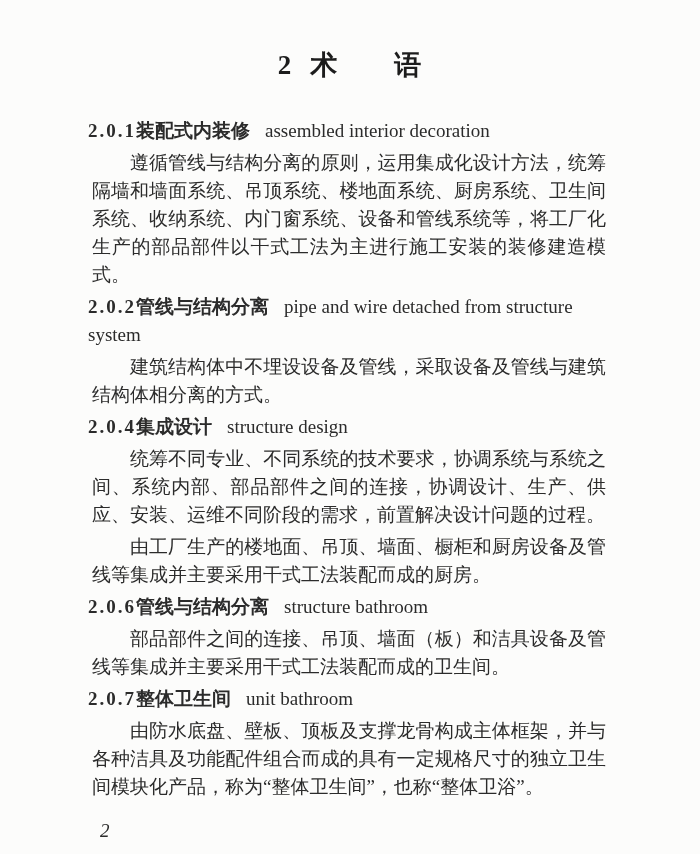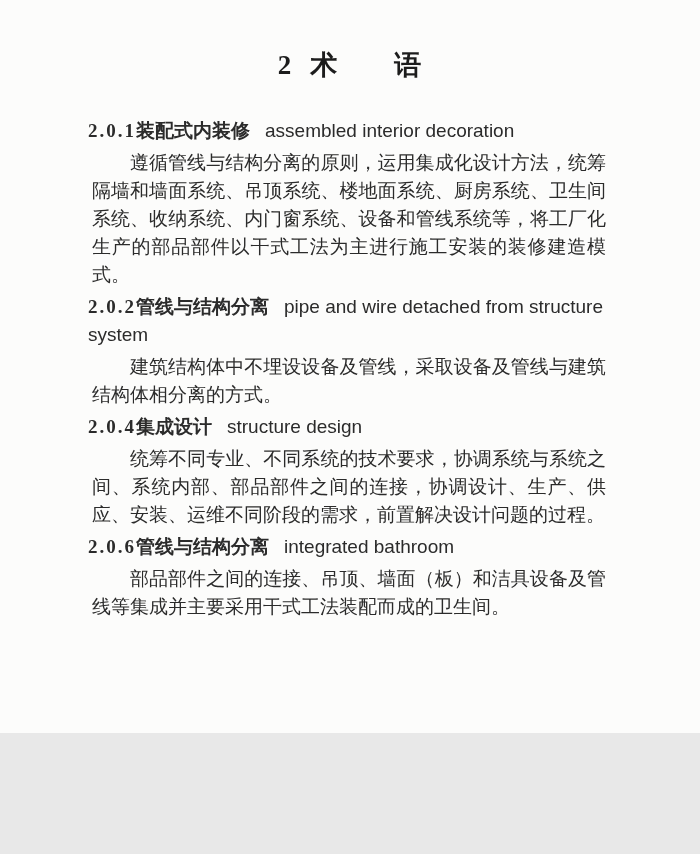--- a/index.html
+++ b/index.html
@@ -3,21 +3,21 @@
 <meta charset="utf-8">
 <style>
   html, body {
     margin: 0;
     padding: 0;
     background: #e8e8e8;
   }
   .page {
     position: relative;
     width: 700px;
-    height: 733px;
+    height: 854px;
     margin: 0 auto;
     background: #fcfcfb;
     color: #2b2b2b;
     font-family: "Liberation Serif", "DejaVu Serif", serif;
     overflow: hidden;
     box-sizing: border-box;
   }
   .chapter-title {
     margin-top: 48px;
     text-align: center;
@@ -45,21 +45,21 @@
     font-weight: bold;
     letter-spacing: 2px;
     white-space: nowrap;
   }
   .t-zh {
     font-family: Liberation Sans, sans-serif;
     font-weight: bold;
     margin-right: 15px;
   }
   .t-en {
-    font-family: Liberation Sans, sans-serif;
+    font-family: Liberation Serif, serif;
     margin-top: 46px;
   }
   .term-def {
     margin: 4px;
     text-indent: 2em;
   }
   .page-number {
     position: absolute;
     left: 100px;
     top: 820px;
@@ -84,22 +84,27 @@
       </div>
       <div class="term">
         <div class="term-heading"><span class="t-num">2.0.2</span><span class="t-zh">管线与结构分离</span><span class="t-en">pipe and wire detached from structure system</span></div>
         <p class="term-def">建筑结构体中不埋设设备及管线，采取设备及管线与建筑结构体相分离的方式。</p>
       </div>
       <div class="term">
         <div class="term-heading"><span class="t-num">2.0.4</span><span class="t-zh">集成设计</span><span class="t-en">structure design</span></div>
         <p class="term-def">统筹不同专业、不同系统的技术要求，协调系统与系统之间、系统内部、部品部件之间的连接，协调设计、生产、供应、安装、运维不同阶段的需求，前置解决设计问题的过程。</p>
       </div>
       <div class="term">
+        <p class="term-def">由工厂生产的楼地面、吊顶、墙面、橱柜和厨房设备及管线等集成并主要采用干式工法装配而成的厨房。</p>
       </div>
       <div class="term">
-        <div class="term-heading"><span class="t-num">2.0.6</span><span class="t-zh">管线与结构分离</span><span class="t-en">integrated bathroom</span></div>
+        <div class="term-heading"><span class="t-num">2.0.6</span><span class="t-zh">管线与结构分离</span><span class="t-en">structure bathroom</span></div>
         <p class="term-def">部品部件之间的连接、吊顶、墙面（板）和洁具设备及管线等集成并主要采用干式工法装配而成的卫生间。</p>
+      </div>
+      <div class="term">
+        <div class="term-heading"><span class="t-num">2.0.7</span><span class="t-zh">整体卫生间</span><span class="t-en">unit bathroom</span></div>
+        <p class="term-def">由防水底盘、壁板、顶板及支撑龙骨构成主体框架，并与各种洁具及功能配件组合而成的具有一定规格尺寸的独立卫生间模块化产品，称为“整体卫生间”，也称“整体卫浴”。</p>
       </div>
     </div>
 
   <div class="page-number">2</div>
 
 </div>
 
 </body></html>

